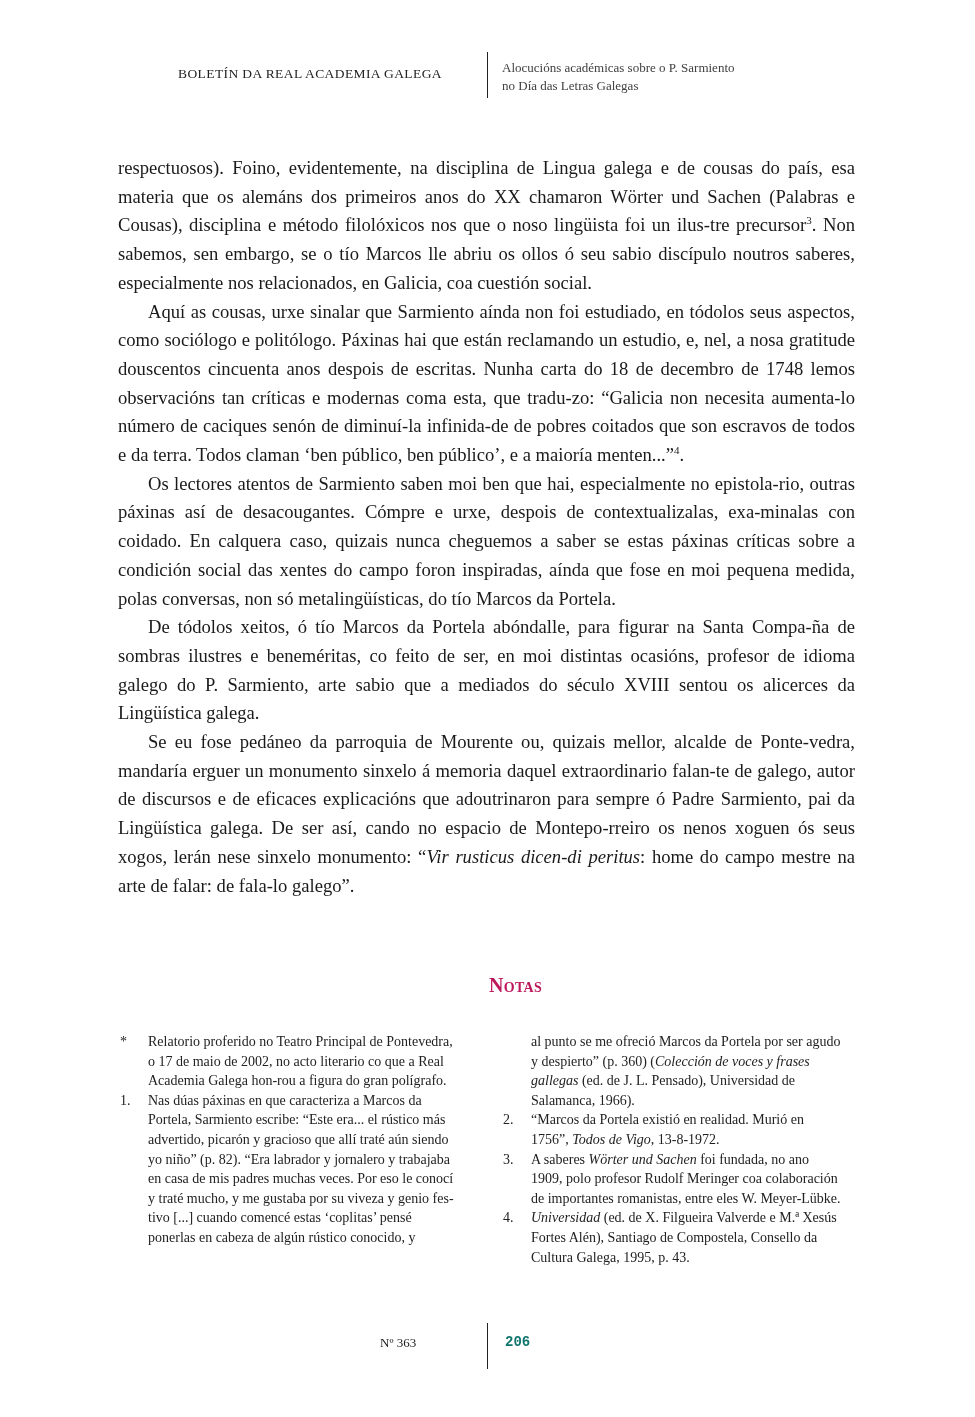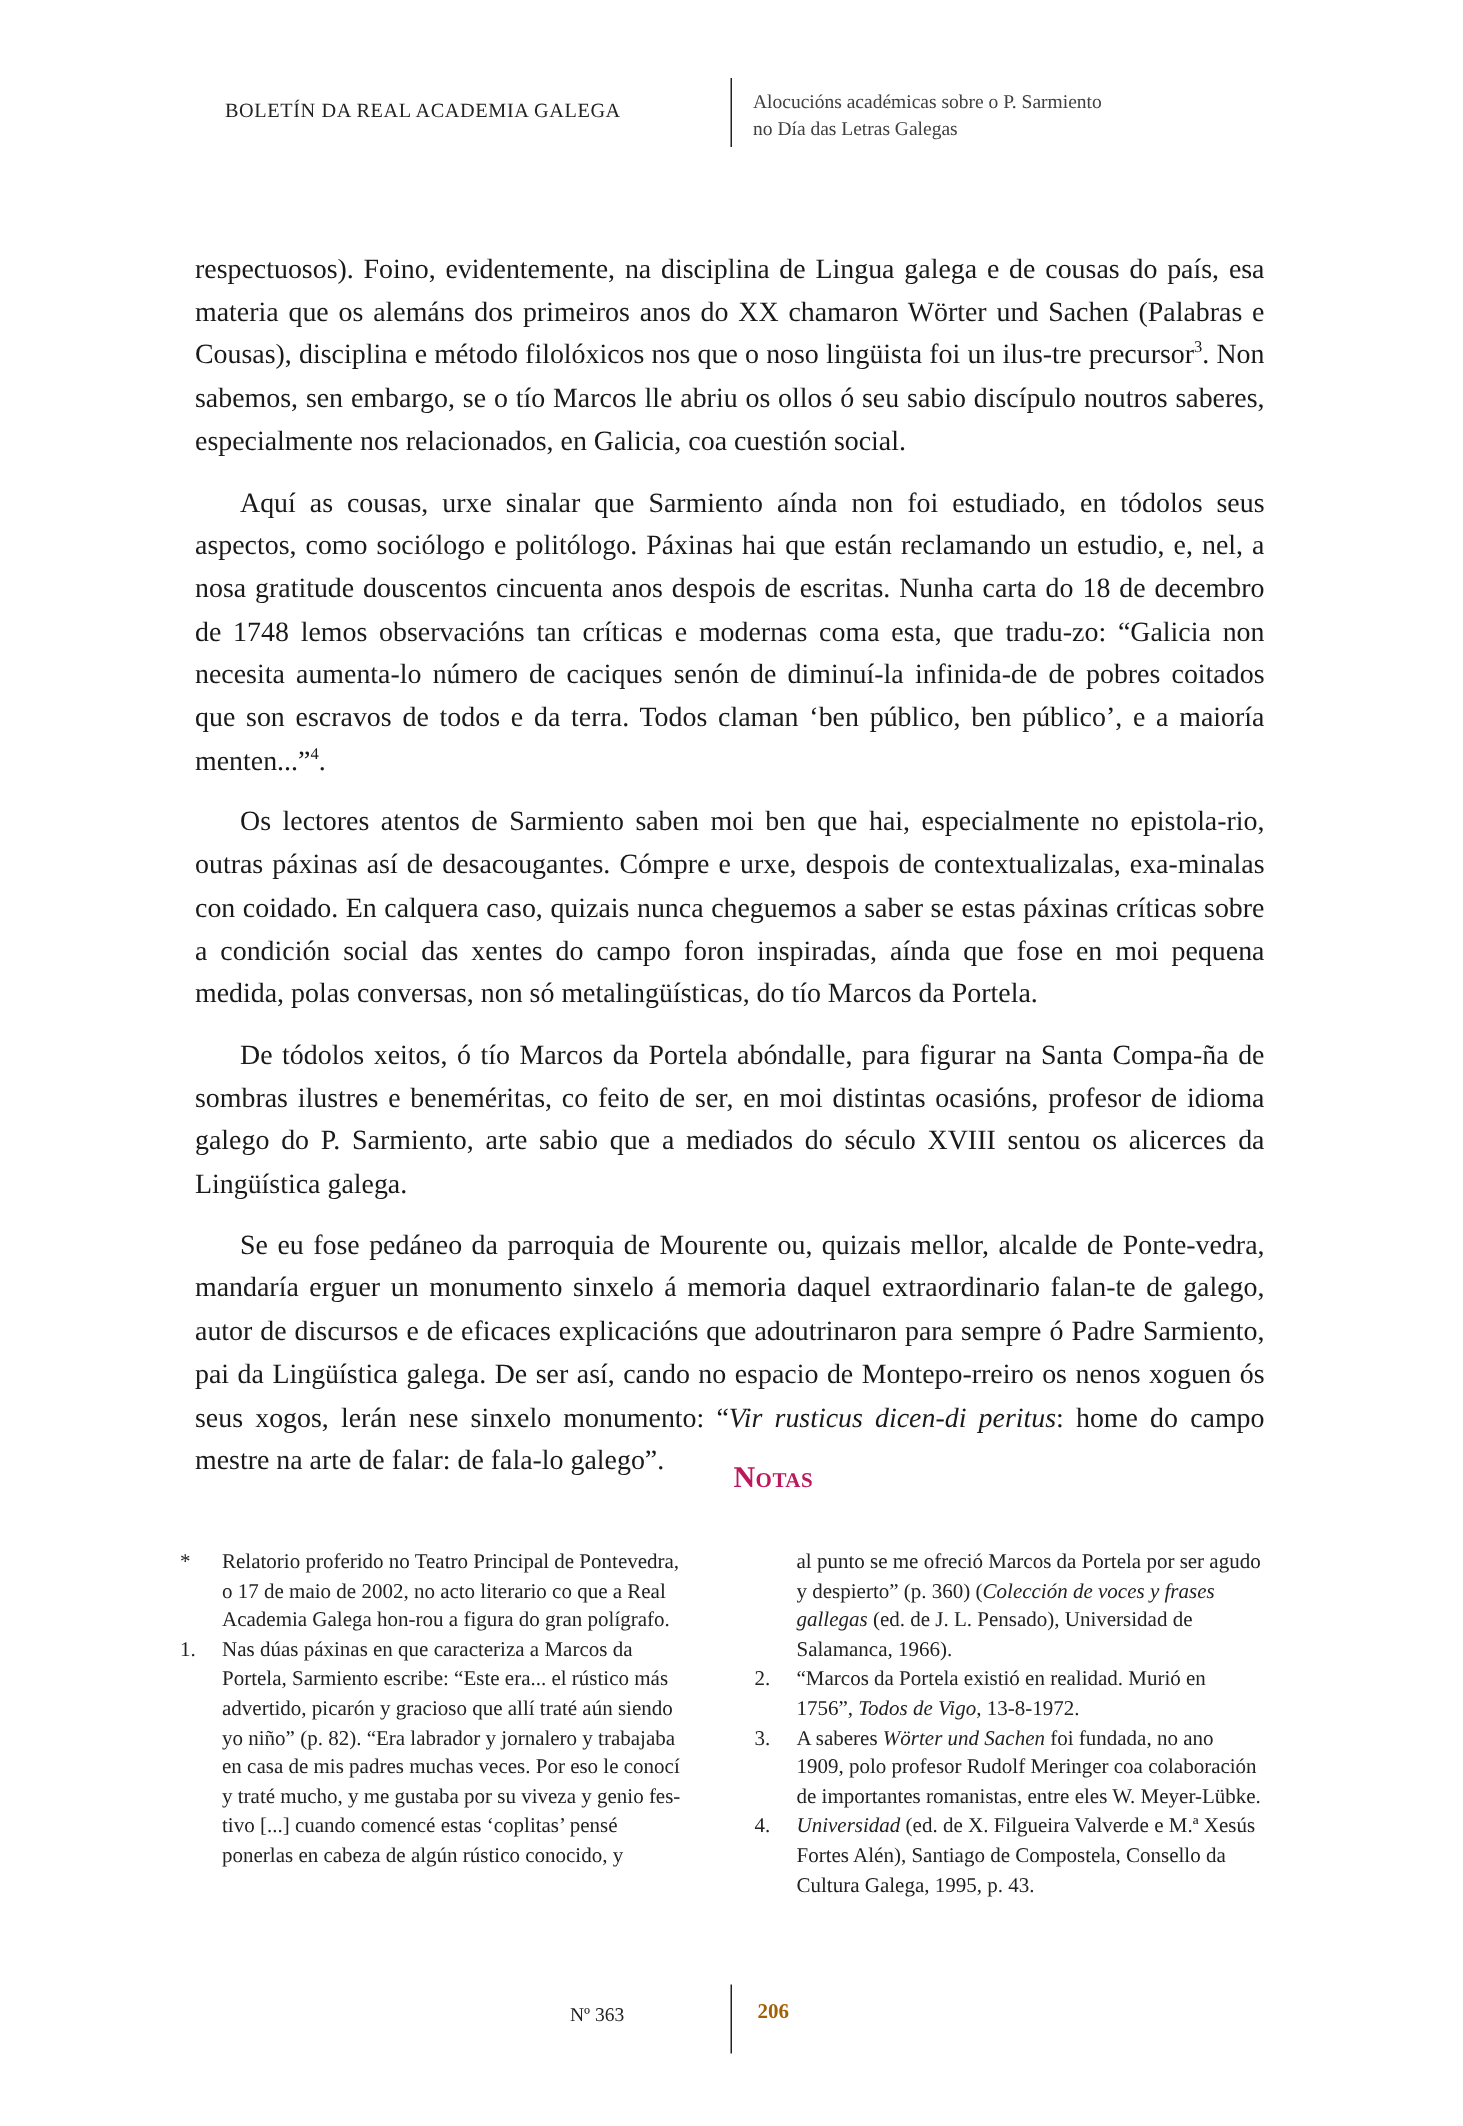--- a/index.html
+++ b/index.html
@@ -1,30 +1,30 @@
 <!DOCTYPE html>
 <html><head>
   <meta charset="utf-8">
   <style>
     html, body { margin: 0; padding: 0; background: #ffffff; }
     body { width: 975px; height: 1417px; position: relative; overflow: hidden; color: #1a1a1a; }
     .page { position: absolute; left: 0; top: 0; width: 975px; height: 1417px; }
 
     
-    .header-left { position: absolute; left: 150px; top: 66px; width: 320px; text-align: left;
+    .header-left { position: absolute; left: 150px; top: 66px; width: 320px; text-align: center;
       font-family: "Liberation Serif", serif; font-size: 13.5px; letter-spacing: 0.4px; color: #222; }
     .header-divider { position: absolute; left: 487px; top: 52px; width: 1px; height: 46px; background: #222; }
     .header-right { position: absolute; left: 502px; top: 59px; width: 300px;
       font-family: "Liberation Serif", serif; font-size: 13px; line-height: 18px; color: #404040; }
 
     
     .body-text { position: absolute; left: 118px; top: 154px; width: 737px;
       font-family: "Liberation Serif", serif; font-size: 18.6px; line-height: 28.7px;
       text-align: justify; hyphens: manual; color: #1a1a1a; }
-    .body-text p { margin: 12px; text-indent: 0; }
+    .body-text p { margin: 0; text-indent: 0; }
     .body-text p.indent { text-indent: 30px; }
     .body-text sup { font-size: 11px; line-height: 0; vertical-align: super; }
     .body-text i { font-style: italic; }
 
     
     .notes-heading { position: absolute; left: 0; width: 975px; top: 974px; text-align: center;
       font-family: "Liberation Serif", serif; font-weight: bold; font-size: 20px; font-variant: small-caps; color: #be185d; letter-spacing: 0.3px; padding-left: 28px; }
 
     
     .notes-col { position: absolute; top: 1032px; width: 340px;
@@ -33,21 +33,21 @@
     .notes-col.right { left: 503px; width: 340px; }
     .note { position: relative; padding-left: 28px; margin: 0; }
     .note .marker { position: absolute; left: 0; top: 0; }
     .note i { font-style: italic; }
 
     
     .footer-left { position: absolute; left: 380px; top: 1335px; width: 90px; text-align: left;
       font-family: "Liberation Serif", serif; font-size: 13px; color: #222; }
     .footer-divider { position: absolute; left: 487px; top: 1323px; width: 1px; height: 46px; background: #222; }
     .footer-right { position: absolute; left: 505px; top: 1334px;
-      font-family: Liberation Serif, serif; font-size: 14px; font-weight: bold; color: #a16207; }
+      font-family: Liberation Mono, monospace; font-size: 14px; font-weight: bold; color: #0f766e; }
   </style>
 </head>
 <body>
 
 <div class="page">
 
   <div class="header-left">BOLETÍN DA REAL ACADEMIA GALEGA</div>
   <div class="header-divider"></div>
   <div class="header-right">
     <div>Alocucións académicas sobre o P. Sarmiento</div>

